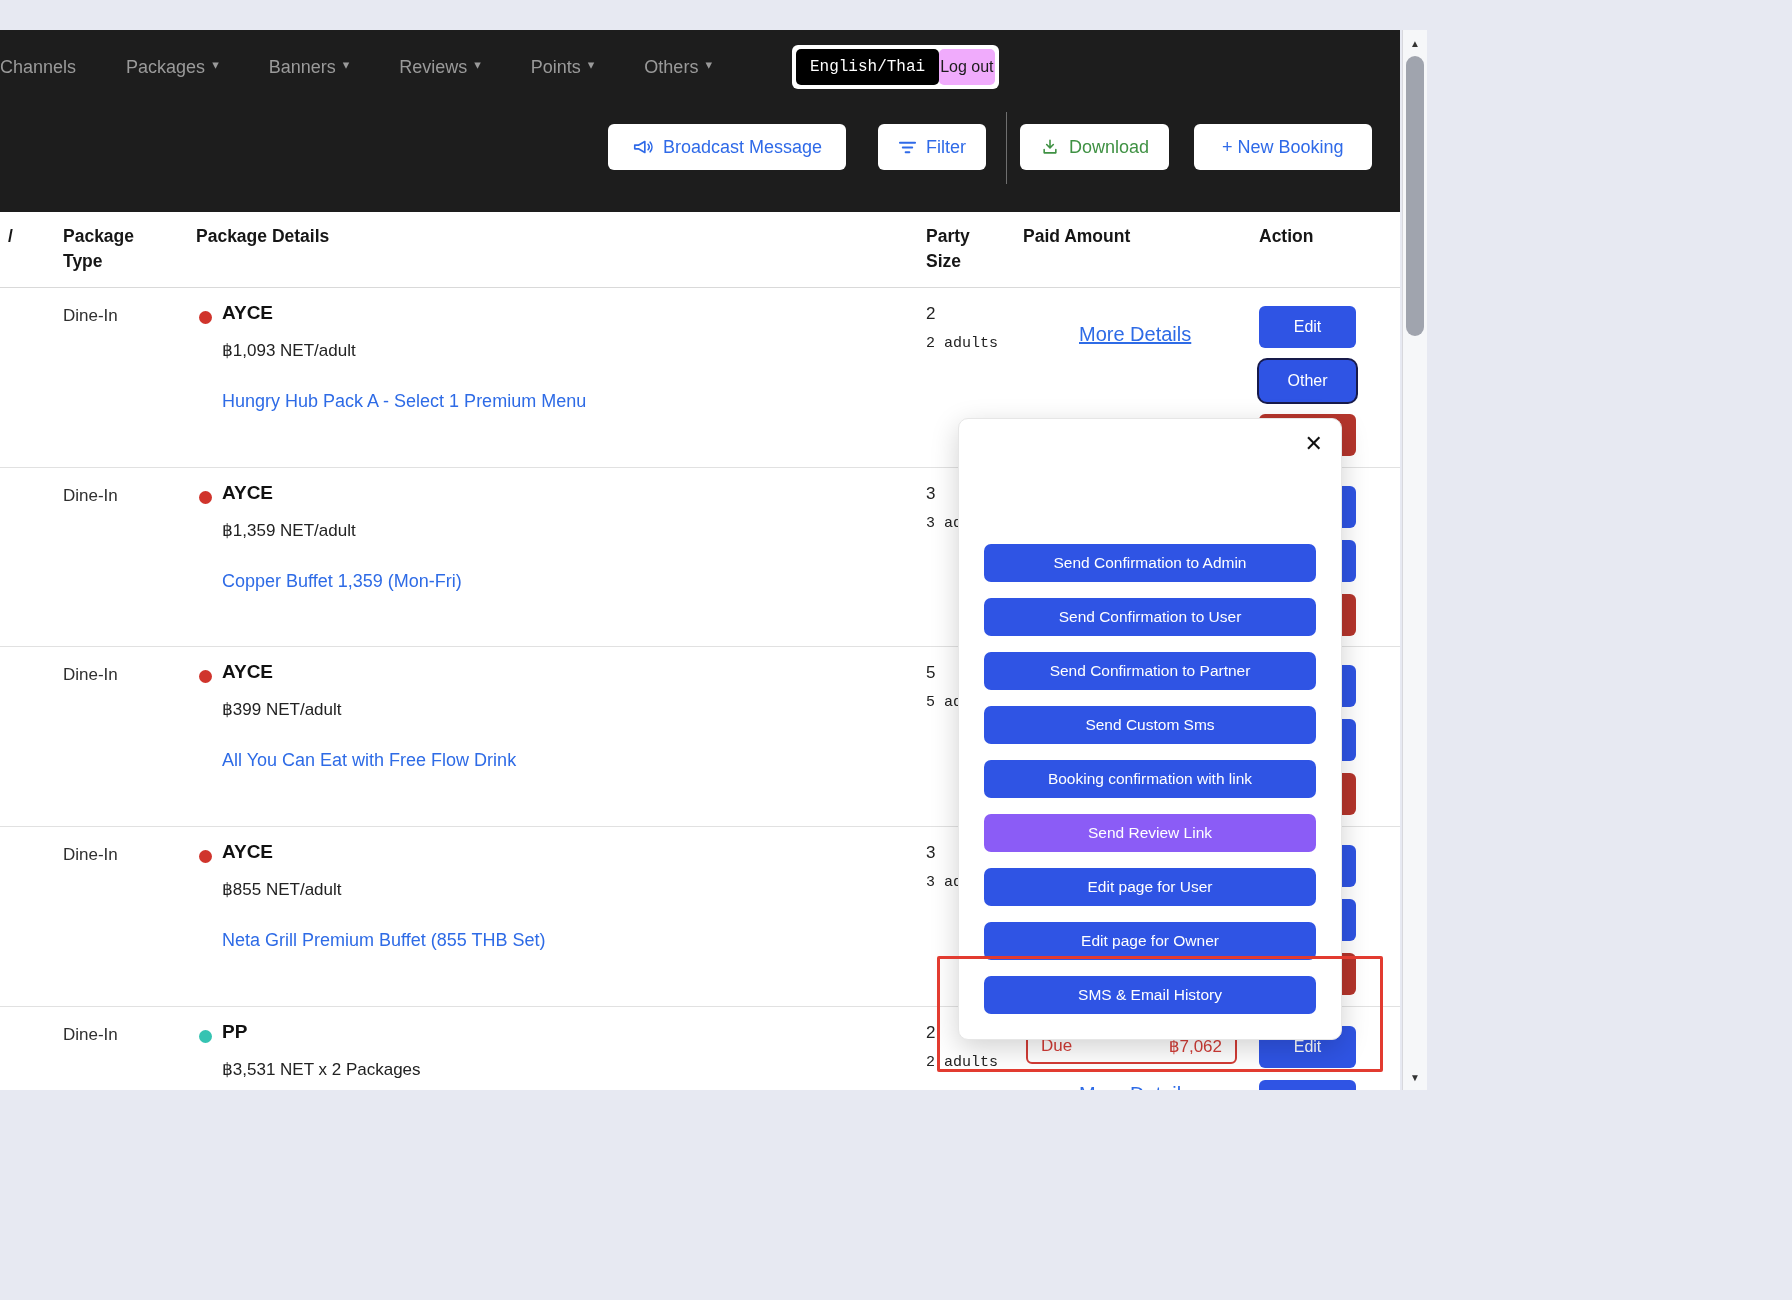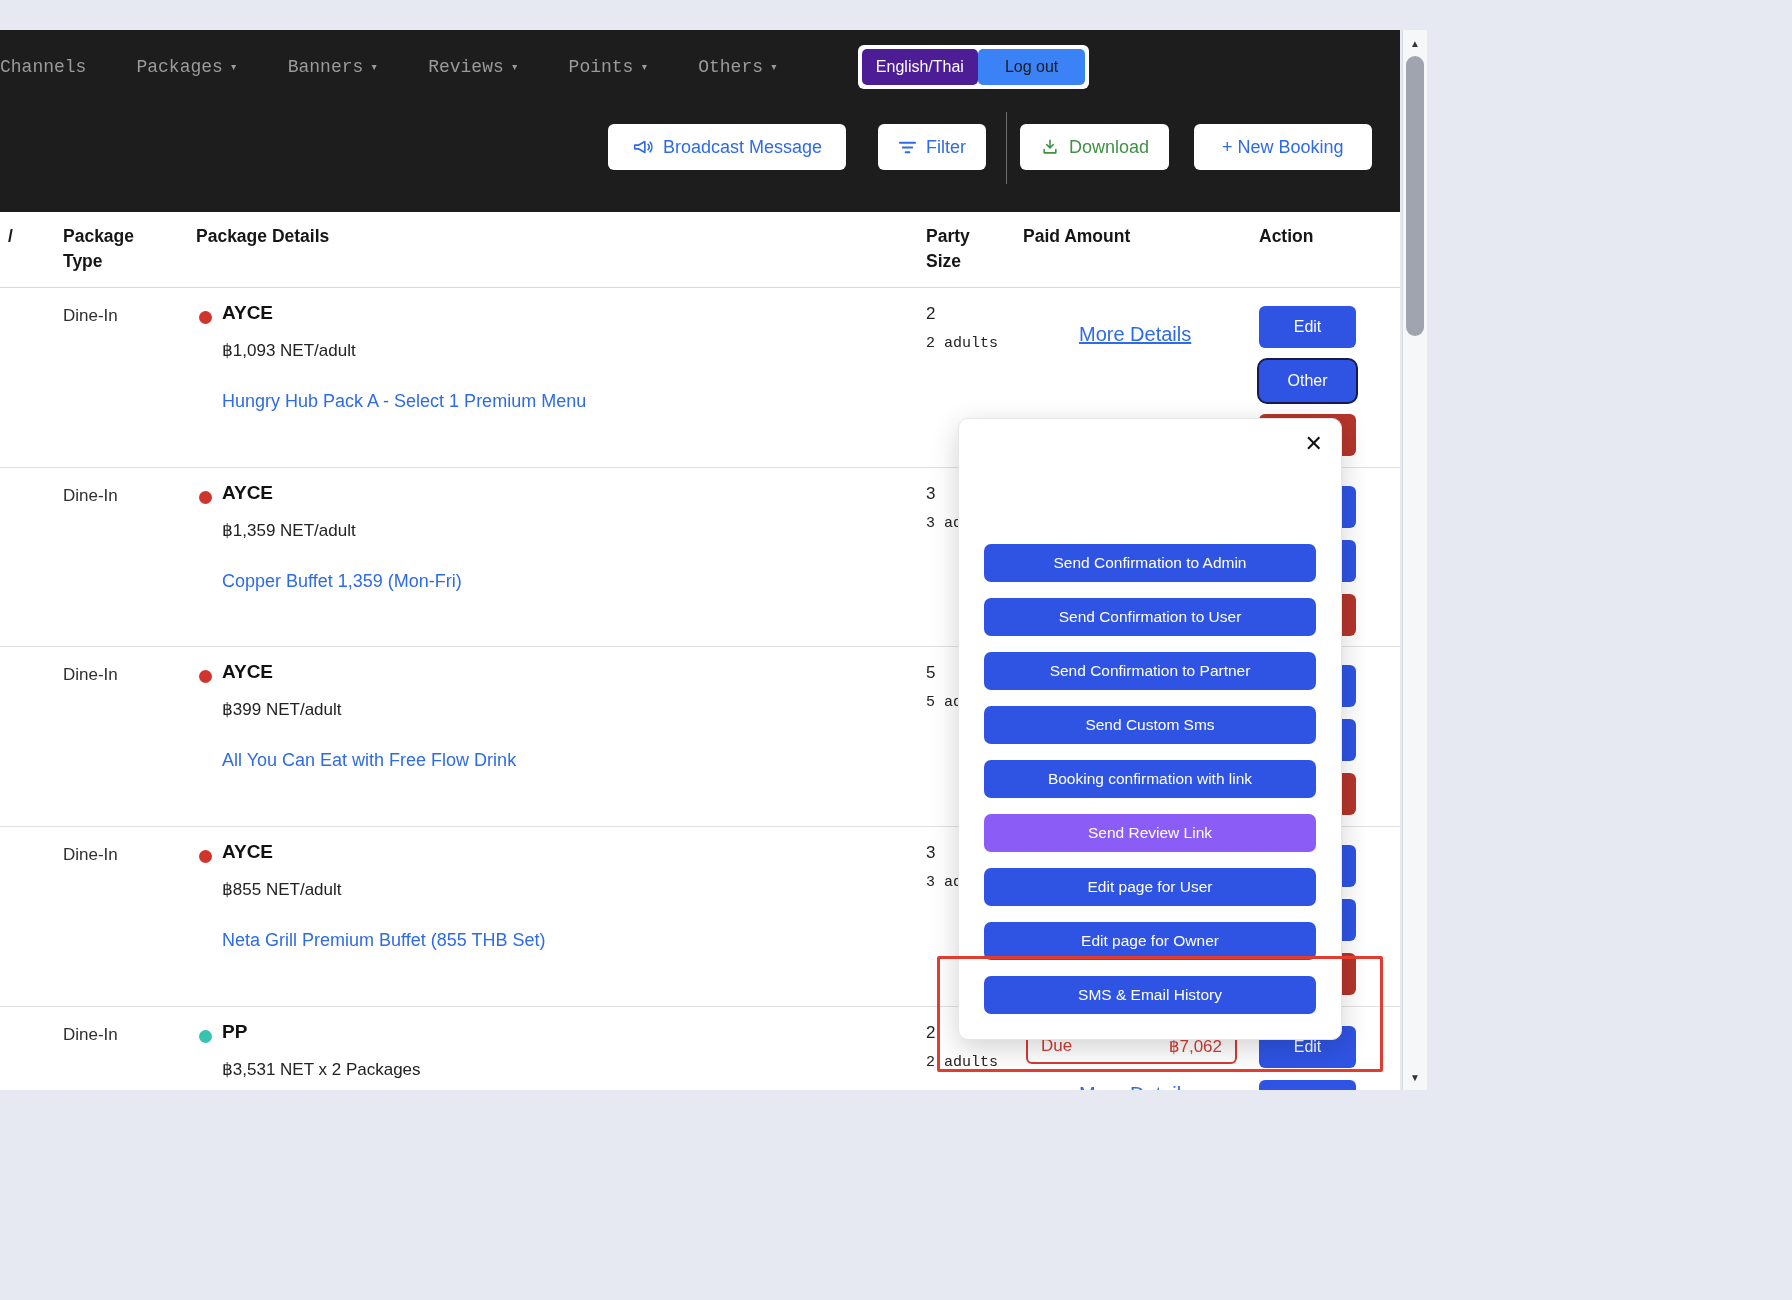--- a/index.html
+++ b/index.html
@@ -2,25 +2,25 @@
 <html><head>
 <meta charset="utf-8">
 <style>
   html,body{margin:0;padding:0;background:#e7e9f2;}
   .stage{position:relative;width:1792px;height:1300px;background:#e7e9f2;overflow:hidden;
          font-family:"Liberation Sans","DejaVu Sans",sans-serif;color:#222;}
 
   
   .dark-header{position:absolute;left:0;top:30px;width:1400px;height:182px;background:#1d1d1d;}
   .nav{position:absolute;left:0;top:0;height:74px;display:flex;align-items:center;}
-  .nav-item{display:flex;align-items:center;margin-right:50px;font-size:18px;color:#9a9a9a;cursor:pointer;white-space:nowrap;font-family:Liberation Mono, monospace;}
+  .nav-item{display:flex;margin-right:50px;font-size:18px;color:#9a9a9a;cursor:pointer;white-space:nowrap;}
   .nav-item .caret{margin-left:7px;font-size:13px;color:#9a9a9a;}
   .lang-group{margin-left:30px;background:#fff;border-radius:6px;padding:4px;display:flex;align-items:center;}
-  .lang-btn{background:#4c1d95;color:#fff;border-radius:5px;padding:9px 14px;font-size:16px;cursor:pointer;white-space:nowrap;}
-  .logout-btn{background:#3b82f6;color:#1c1c1c;border-radius:5px;padding:9px 27px;font-size:16px;cursor:pointer;white-space:nowrap;}
+  .lang-btn{background:#000000;color:#fff;border-radius:5px;padding:9px 14px;font-size:16px;cursor:pointer;white-space:nowrap;font-family:Liberation Mono, monospace;}
+  .logout-btn{background:#f0abfc;color:#1c1c1c;border-radius:5px;padding:9px 1px;font-size:16px;cursor:pointer;white-space:nowrap;}
 
   .tb-btn{position:absolute;top:94px;height:46px;background:#fff;border-radius:6px;display:flex;align-items:center;
           gap:9px;font-size:18px;box-sizing:border-box;cursor:pointer;white-space:nowrap;}
   .tb-blue{color:#2f6ae8;}
   .tb-green{color:#3f9143;}
   .tb-broadcast{left:608px;padding:0 24px;}
   .tb-filter{left:878px;padding:0 20px;}
   .tb-download{left:1020px;padding:0 20px;}
   .tb-new{left:1194px;padding:0 28px;}
   .tb-divider{position:absolute;left:1006px;top:82px;width:1px;height:72px;background:#6f6f6f;}

